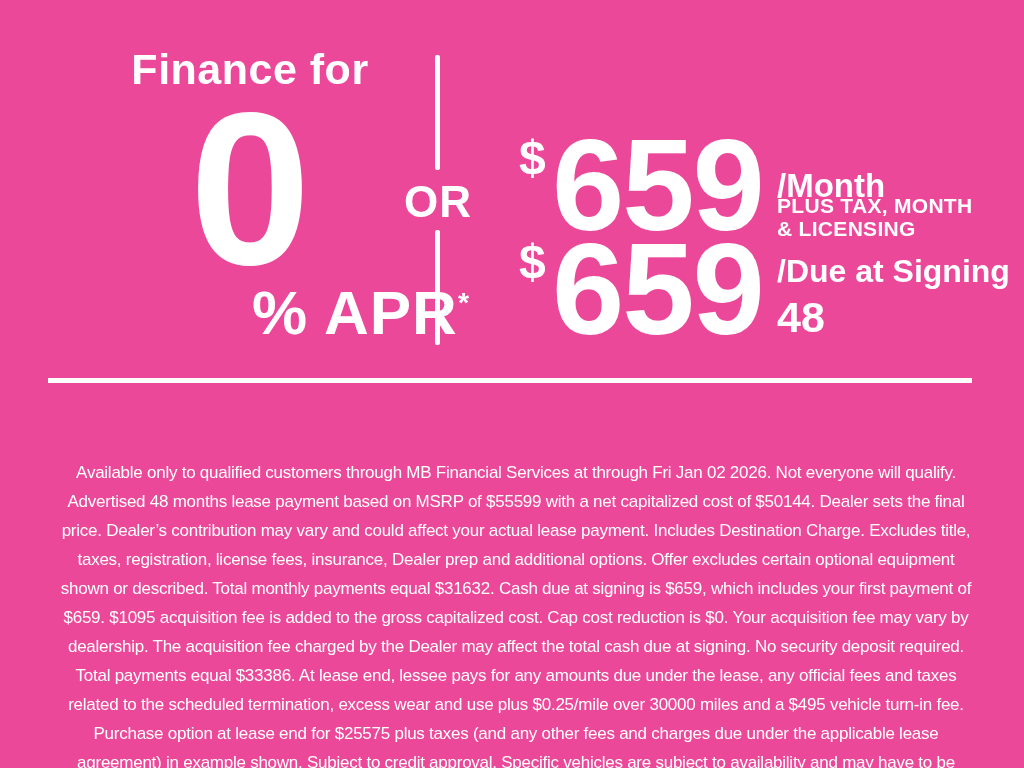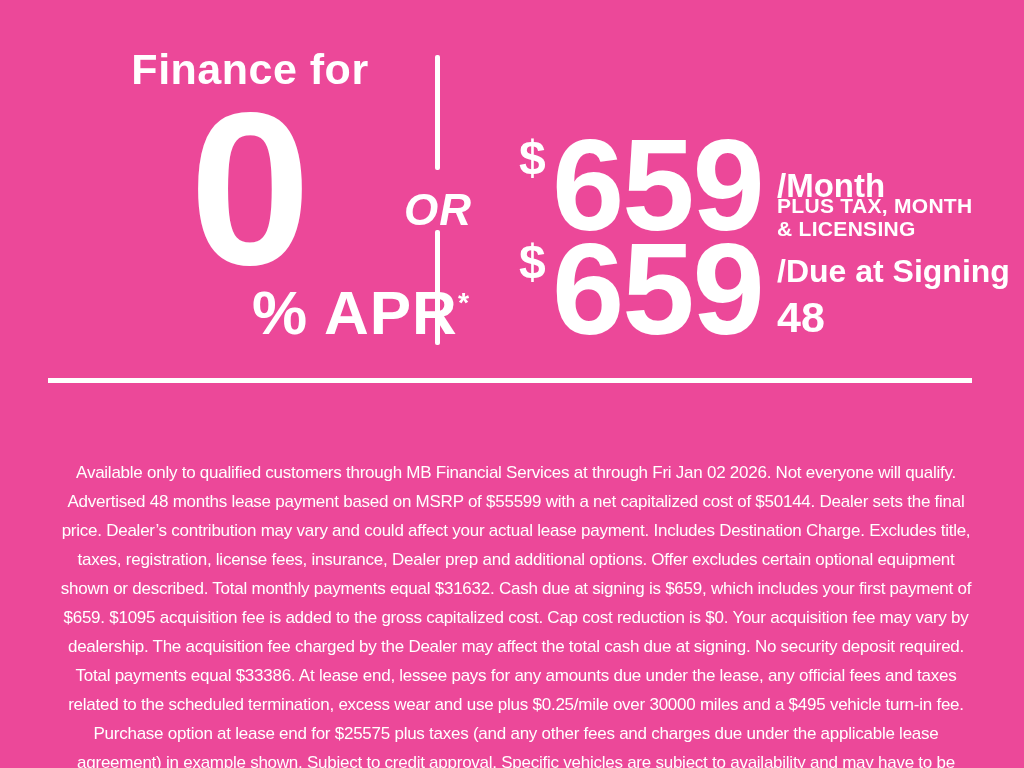--- a/index.html
+++ b/index.html
@@ -60,27 +60,26 @@
     left: 435px;
     width: 5px;
     background: #ffffff;
     border-radius: 2px;
   }
   .vline-top { top: 55px; height: 115px; }
   .vline-bottom { top: 230px; height: 115px; }
   .or-label {
     left: 398px;
     width: 80px;
-    top: 188px;
+    top: 180px;
     font-size: 44px;
     font-weight: bold;
     line-height: 1;
     text-align: center;
     letter-spacing: 1px;
-    font-style: italic;
   }
 
   
   .lease-heading {
     left: 450px;
     width: 520px;
     top: 48px;
     font-size: 43px;
     font-weight: bold;
     line-height: 1;

